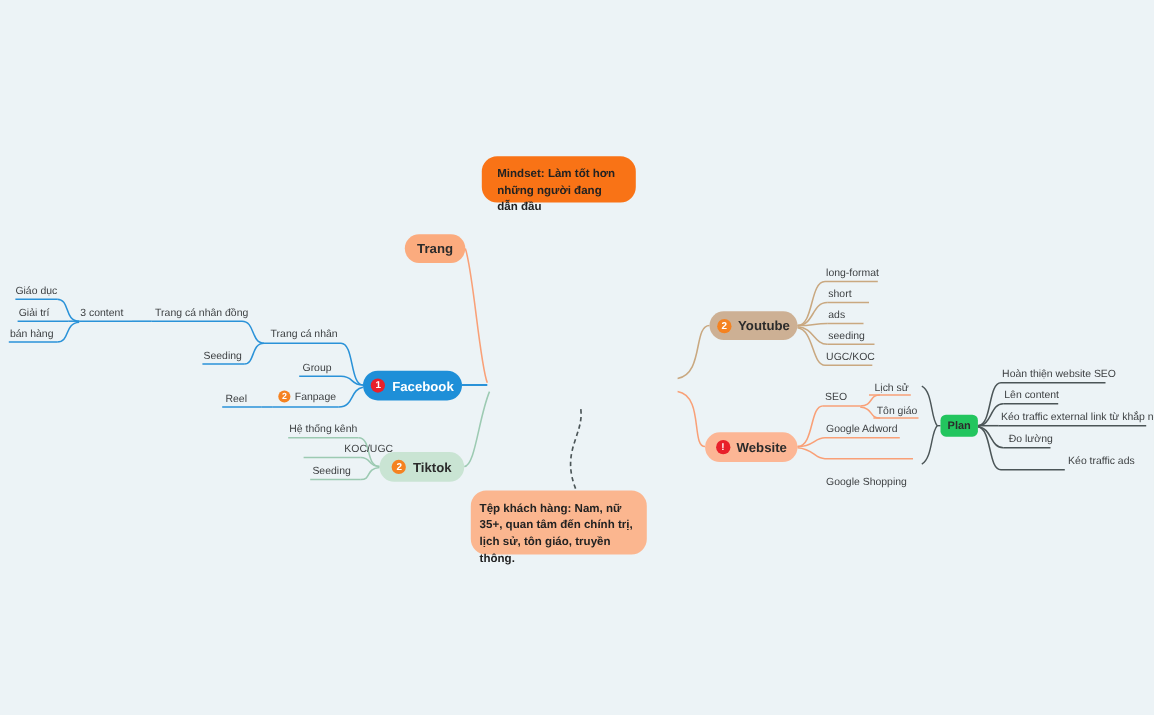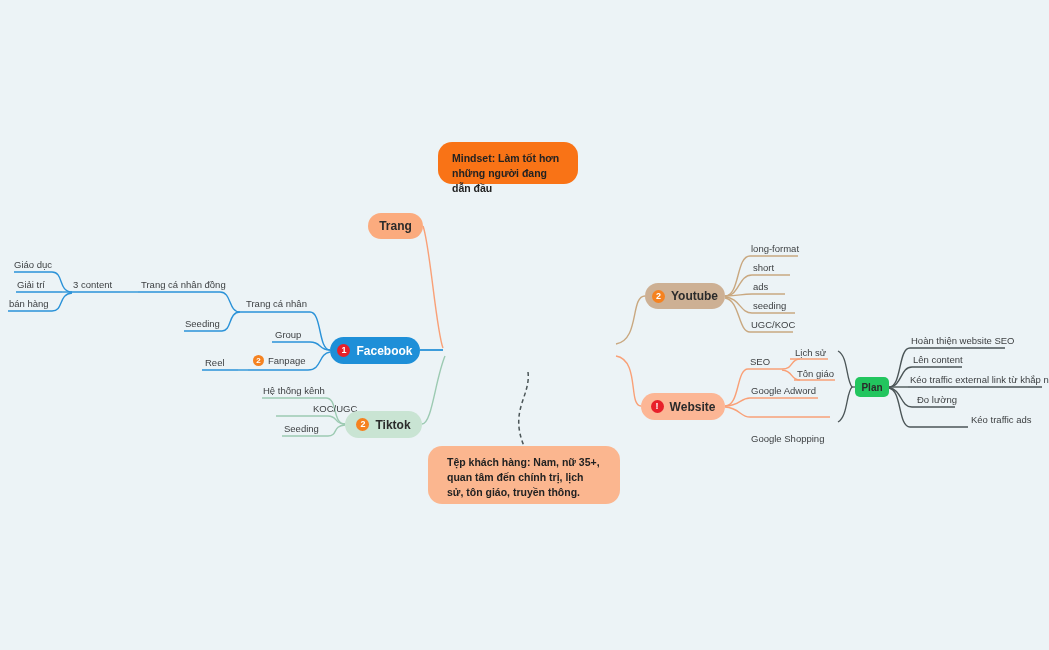--- a/index.html
+++ b/index.html
@@ -116,24 +116,24 @@
     padding: 9px 14px;
     z-index: 6;
   }
   .callout-mindset {
     left: 438px; top: 142px;
     width: 140px; height: 42px;
     background: #f97316;
   }
   .callout-customer {
     left: 428px; top: 446px;
-    width: 192px; height: 58px;
+    width: 160px; height: 58px;
     background: #fbb68f;
     font-size: 10.5px;
-    padding: 9px 19px;
+    padding: 9px 8px;
   }
 
   
   .leaf {
     position: absolute;
     font-size: 9.5px;
     color: #3c3f41;
     white-space: nowrap;
     z-index: 5;
     line-height: 1;

